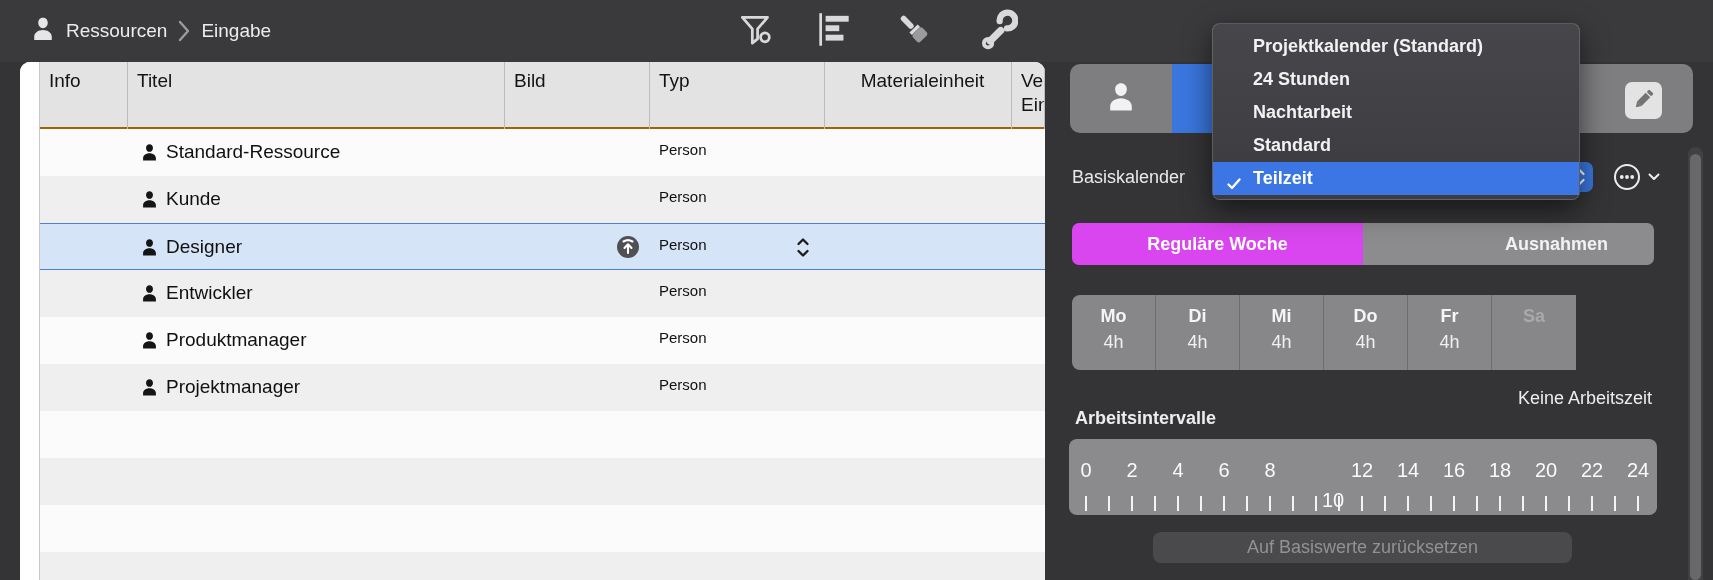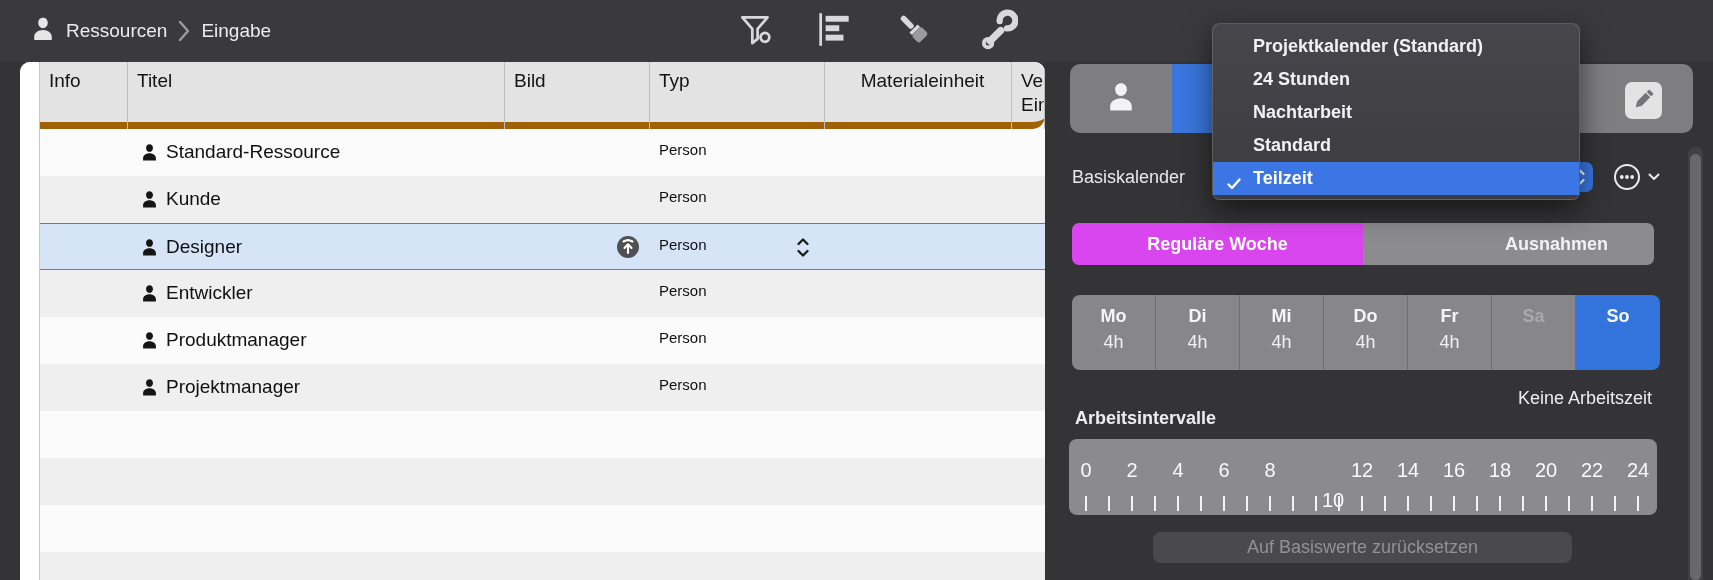--- a/index.html
+++ b/index.html
@@ -13,21 +13,21 @@
   .topbar{position:absolute;left:0;top:0;width:1713px;height:62px;background:#3a3a3c;}
   .crumb-wrap{position:absolute;left:30px;top:0;height:62px;display:flex;align-items:center;gap:10px;}
   .crumb{color:#ececec;font-size:19px;}
   .crumb-sep svg{display:block;}
   .tool-ic{position:absolute;top:9px;width:42px;height:42px;cursor:pointer;}
   .tool-ic svg{display:block;}
   
   .table{position:absolute;left:20px;top:62px;width:1025px;height:518px;background:#fcfcfd;
          border-radius:10px 10px 0 0;overflow:hidden;}
   .t-header{position:absolute;left:0;top:0;width:1025px;height:67px;background:#e3e3e4;
-            border-bottom:7px solid #a16207;box-sizing:border-box;border-radius:13px;}
+            border-bottom:2px solid #a16207;box-sizing:border-box;}
   .h-cell{position:absolute;top:0;height:67px;border-right:1px solid #bcbcbd;box-sizing:border-box;
           color:#141414;font-size:19px;padding:7px 0 0 9px;overflow:hidden;line-height:24px;}
   .gutter{position:absolute;left:0;top:0;width:20px;height:518px;background:#ffffff;
           border-right:1px solid #c9c9ca;box-sizing:border-box;z-index:3;}
   .rows{position:absolute;left:0;top:67px;width:1025px;height:451px;}
   .row{position:relative;width:1025px;height:47px;}
   .row.light{background:#fbfbfc;}
   .row.dark{background:#efeff0;}
   .row.selected{background:#d6e4f8;border-top:1px solid #4b7fd9;border-bottom:1px solid #4b7fd9;box-sizing:border-box;}
   .row .p-icon{position:absolute;left:120px;top:14px;}
@@ -309,24 +309,20 @@
     <div class="d-hours">4h</div>
   </div>
     <div class="day" style="left: 336px;">
     <div class="d-name">Fr</div>
     <div class="d-hours">4h</div>
   </div>
     <div class="day disabled" style="left: 420px;">
     <div class="d-name">Sa</div>
     <div class="d-hours"></div>
   </div>
-    <div class="day selected" style="left: 504px;">
-    <div class="d-name">So</div>
-    <div class="d-hours"></div>
-  </div>
   </div>
 
 <div class="ai-title">Arbeitsintervalle</div>
 <div class="ai-status">Keine Arbeitszeit</div>
 
 <div class="ruler" id="ruler">
     <span class="num" style="left: 17px;">0</span>
     <span class="num" style="left: 63px;">2</span>
     <span class="num" style="left: 109px;">4</span>
     <span class="num" style="left: 155px;">6</span>

